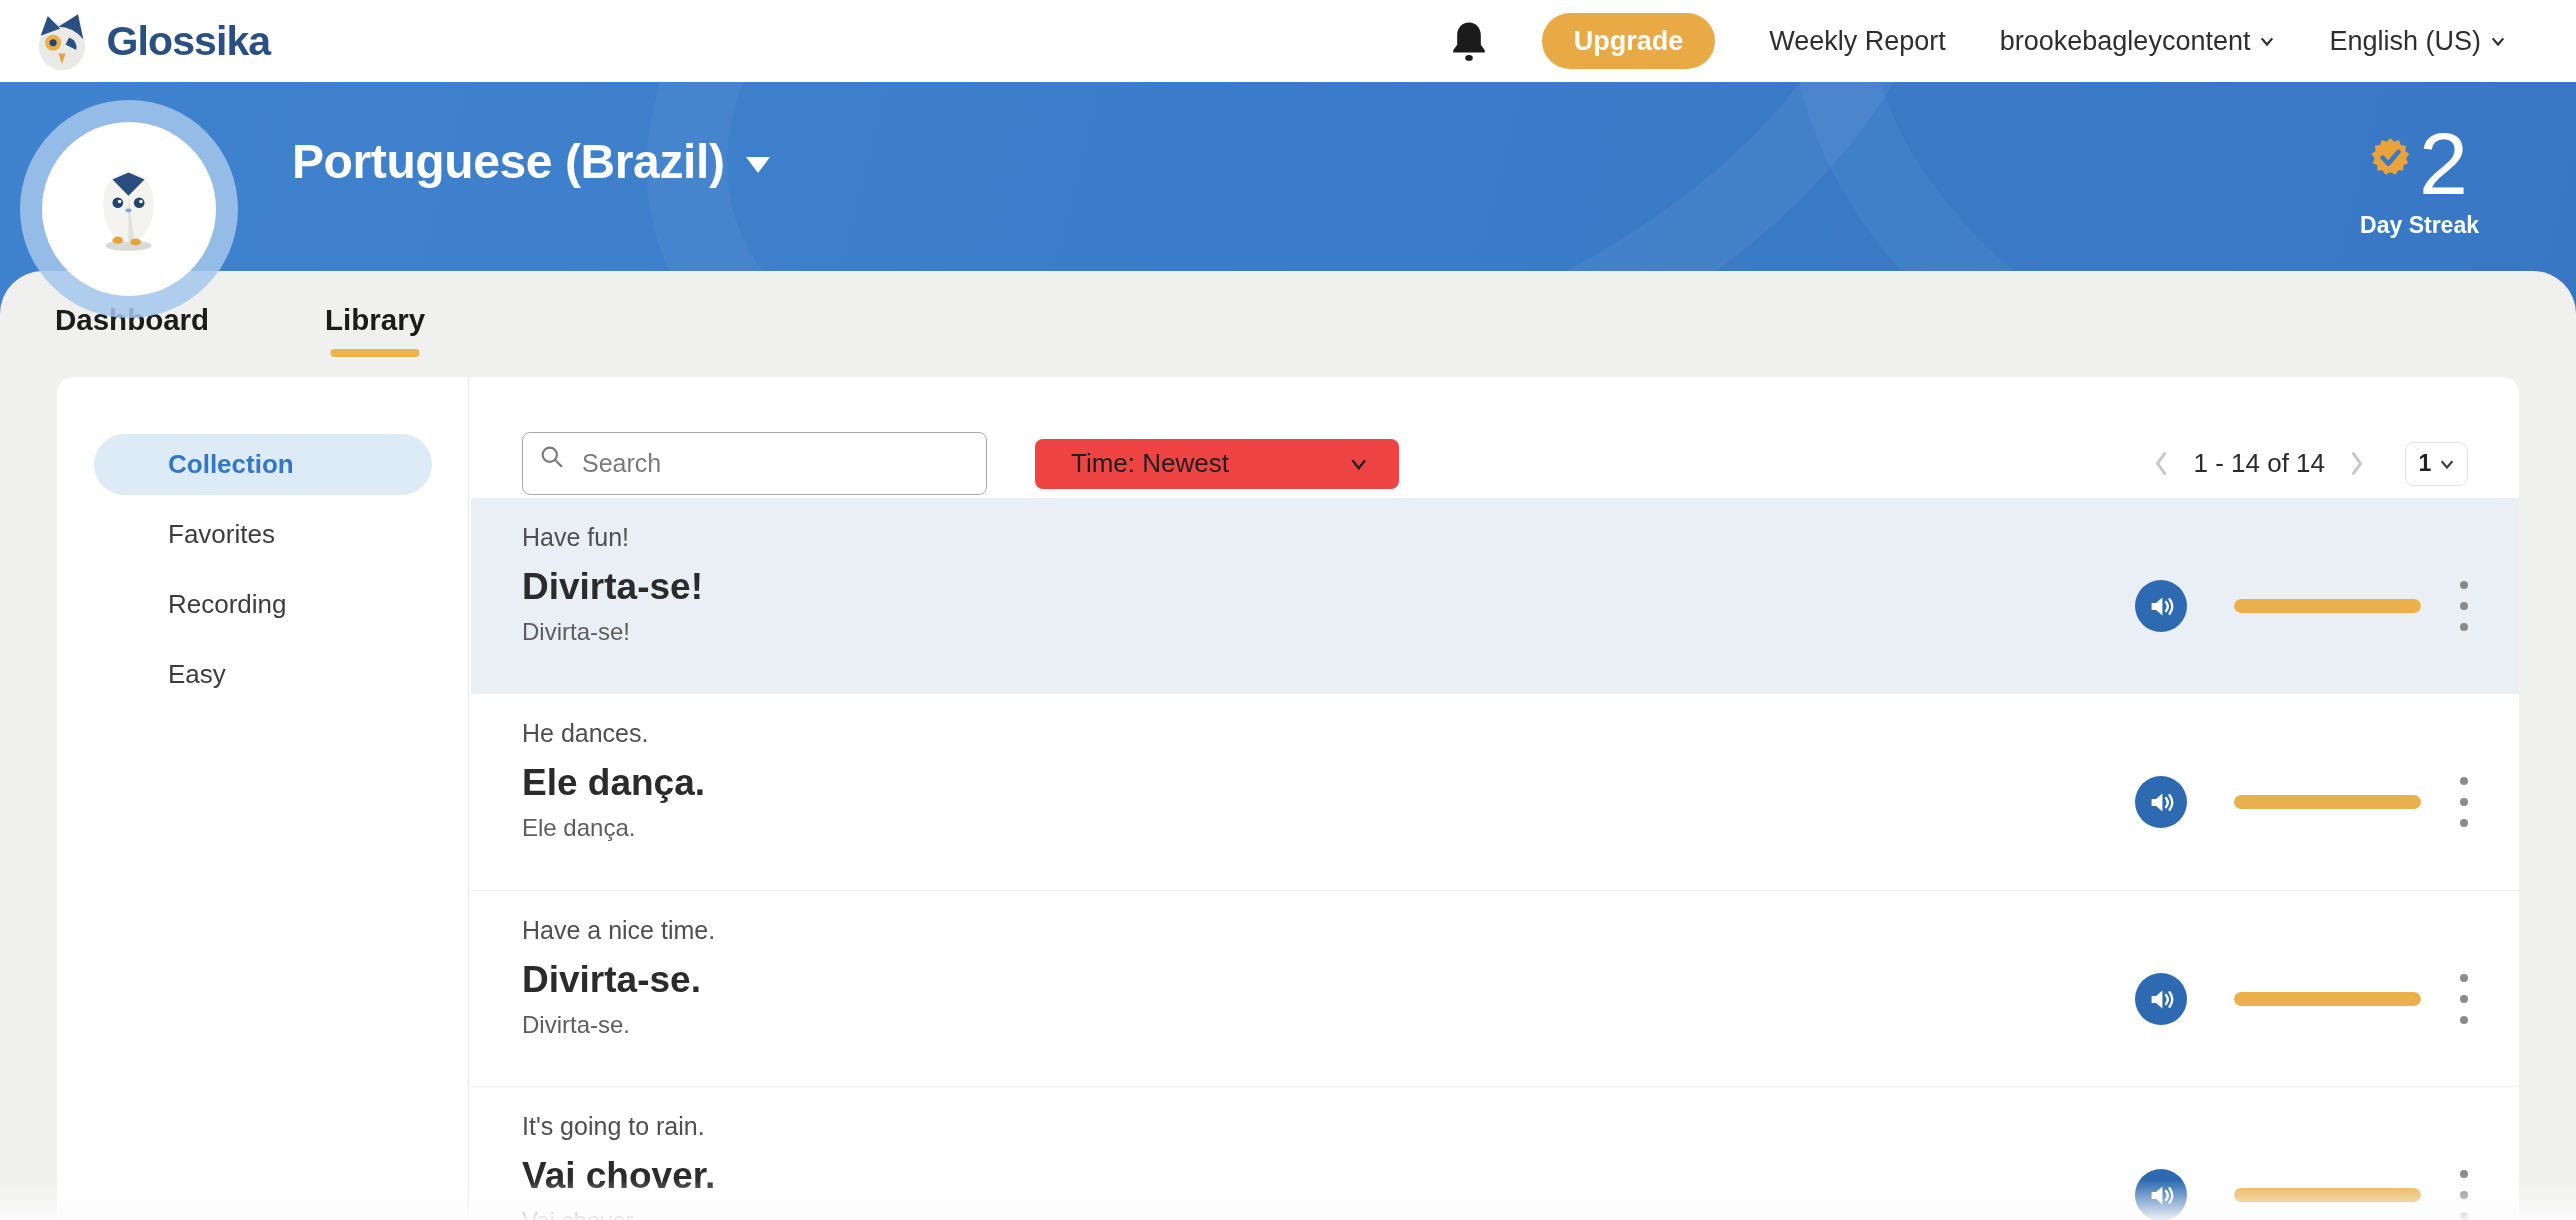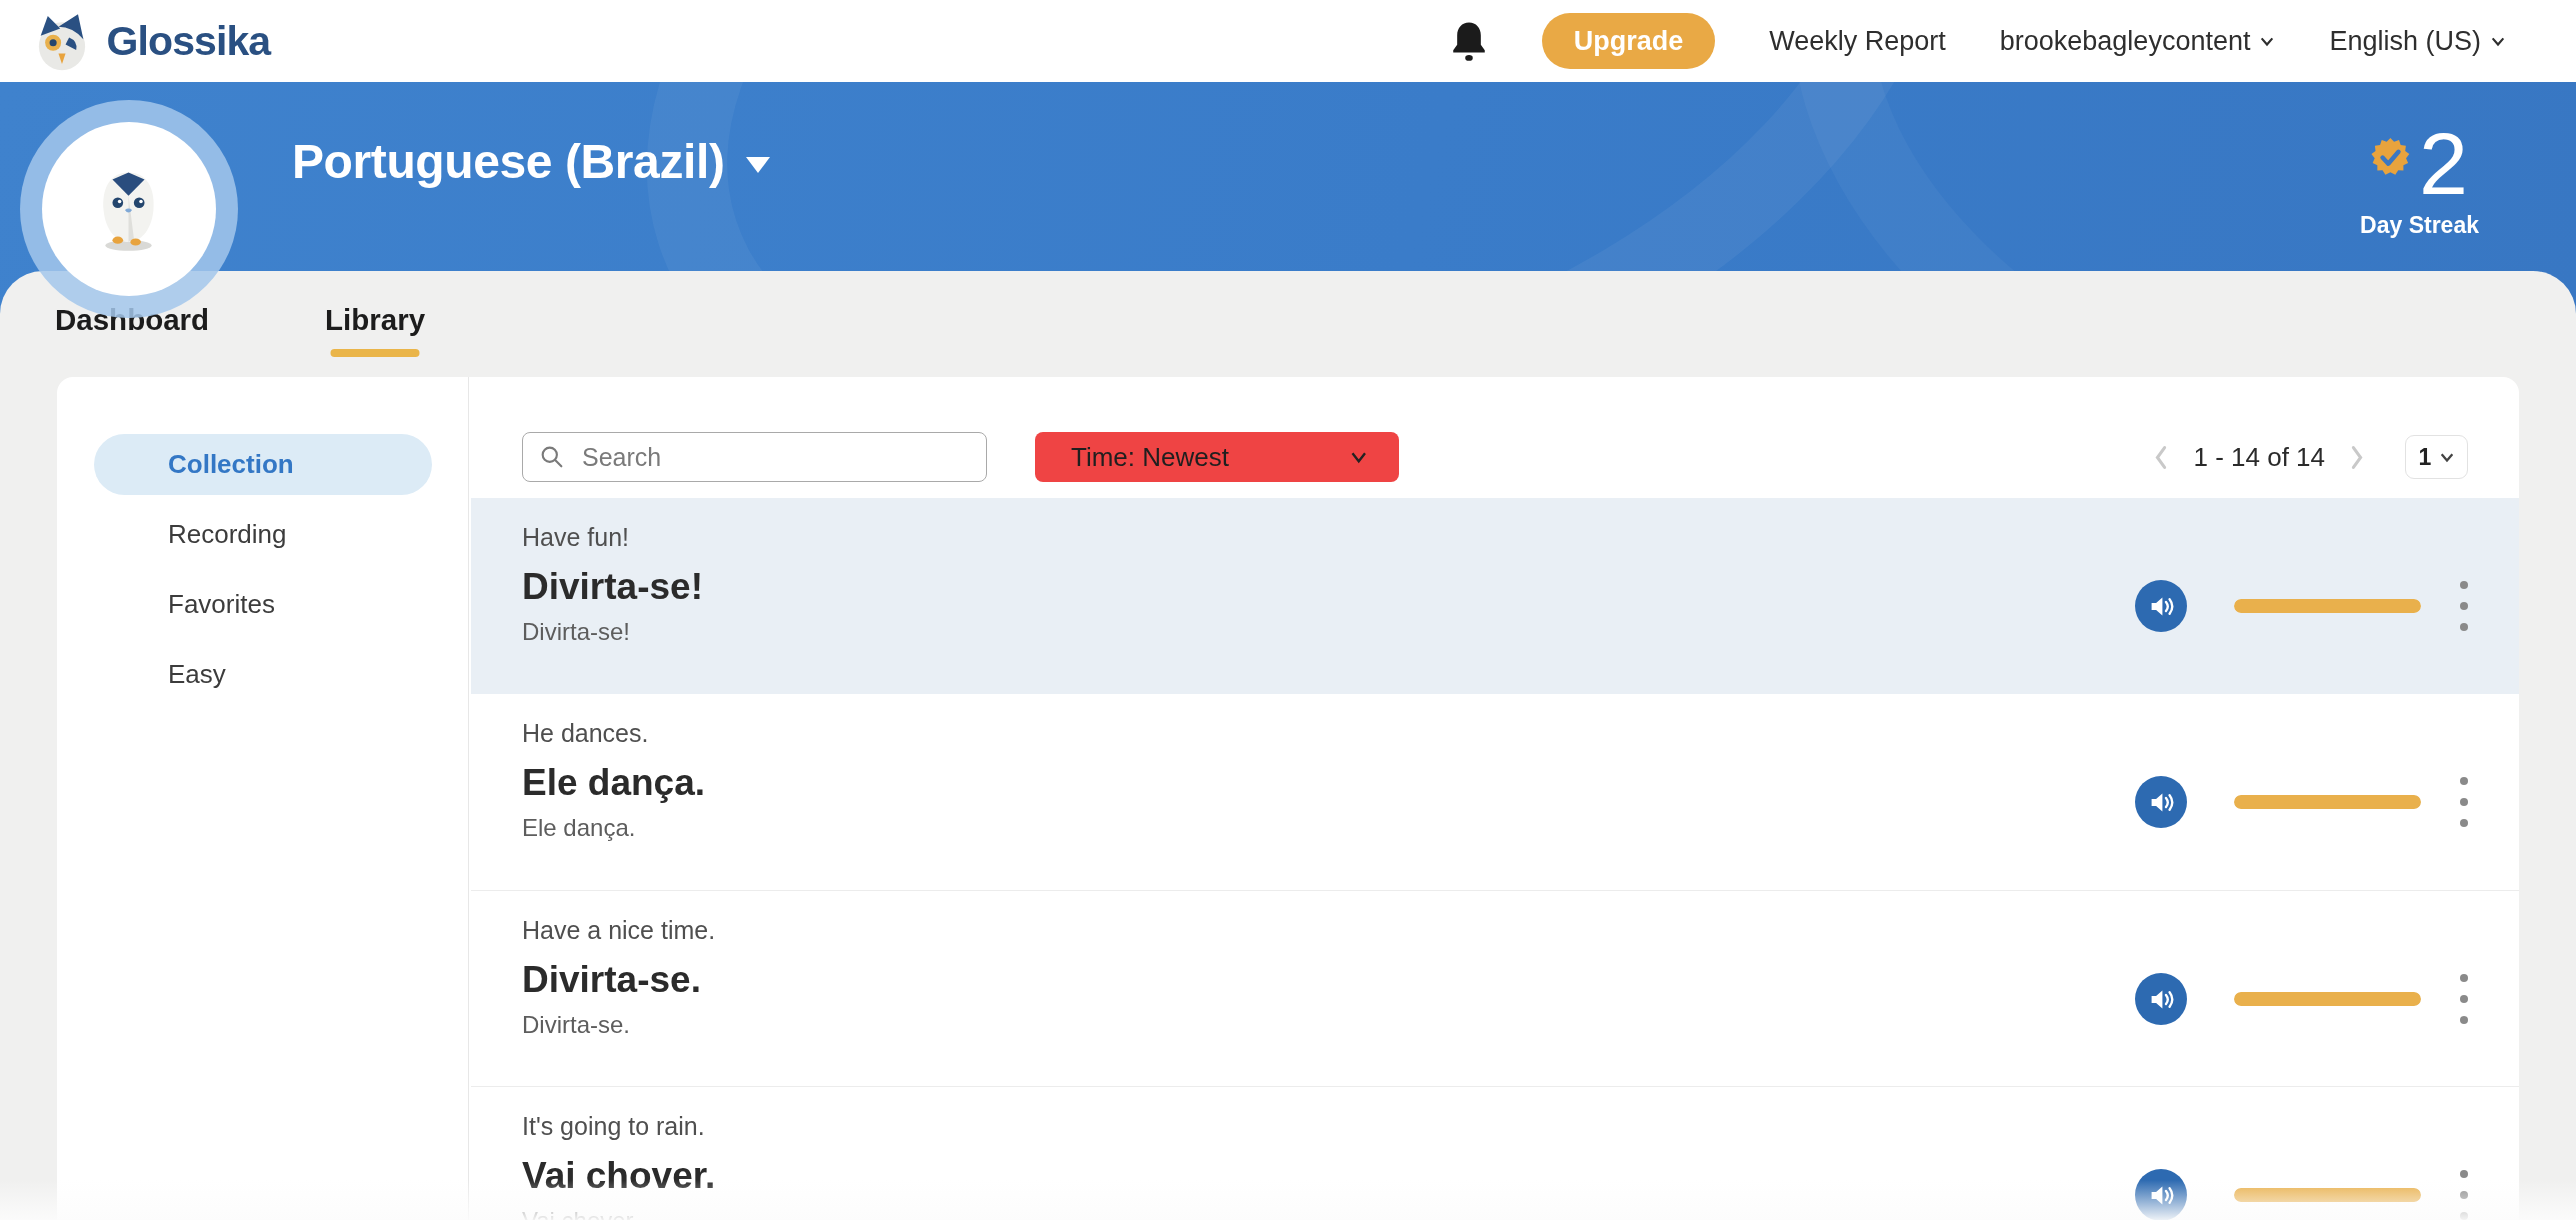--- a/index.html
+++ b/index.html
@@ -63,21 +63,21 @@
           background:#ffffff; border-radius:16px; overflow:hidden; }
   .side { position:absolute; left:0; top:0; width:412px; height:100%;
           border-right:1.8px solid #e7e7e7; padding-top:57px; }
   .side-item { height:61px; display:flex; align-items:center; padding-left:111px;
                font-size:26px; color:#3c3c3c; cursor:pointer; margin:0 0 9px 0; }
   .side-item.active { background:#dcebf6; color:#3377c5; font-weight:bold;
                       border-radius:894px; margin:0 36px 9px 37px; padding-left:74px; }
 
   .main { position:absolute; left:414px; top:0; right:0; height:100%; }
   .toolbar { display:flex; align-items:center; padding:55px 51px 0 51px; }
-  .search-box { position:relative; width:465px; height:50px; }
+  .search-box { position:relative; width:465px; height:63px; }
   .search-input { width:100%; height:100%; border:1.8px solid #a9a9a9; border-radius:8px;
                   font-size:25px; color:#333; padding:0 14.3px 0 59px; outline:none; background:#fff;
                   font-family:"Liberation Sans","DejaVu Sans",sans-serif; }
   .search-input::placeholder { color:#7a7a7a; }
   .search-ico { position:absolute; left:18px; top:13.4px; width:24px; height:24px; }
   .sort-select { margin-left:48px; width:364px; height:50px; background:#ef4444; border-radius:8px;
                  display:flex; align-items:center; padding:0 30px 0 36px; cursor:pointer; }
   .sort-label { font-size:26px; color:#1f1f1f; }
   .sort-select .chev-d { margin-left:auto; }
   .chev-d { width:21.5px; height:21.5px; }
@@ -198,22 +198,22 @@
 
     <div class="tabs">
       <div class="tab">Dashboard</div>
       <div class="tab active">Library</div>
     </div>
 
     <div class="card">
 
       <div class="side">
         <div class="side-item active">Collection</div>
+        <div class="side-item">Favorites</div>
         <div class="side-item">Recording</div>
-        <div class="side-item">Favorites</div>
         <div class="side-item">Easy</div>
       </div>
 
       <div class="main">
 
         <div class="toolbar">
           <div class="search-box">
             <svg class="search-ico" viewBox="0 0 27 27">
               <circle cx="11" cy="11" r="8" fill="none" stroke="#7a7a7a" stroke-width="2.4"></circle>
               <line x1="17" y1="17" x2="24" y2="24" stroke="#7a7a7a" stroke-width="2.4" stroke-linecap="round"></line>

